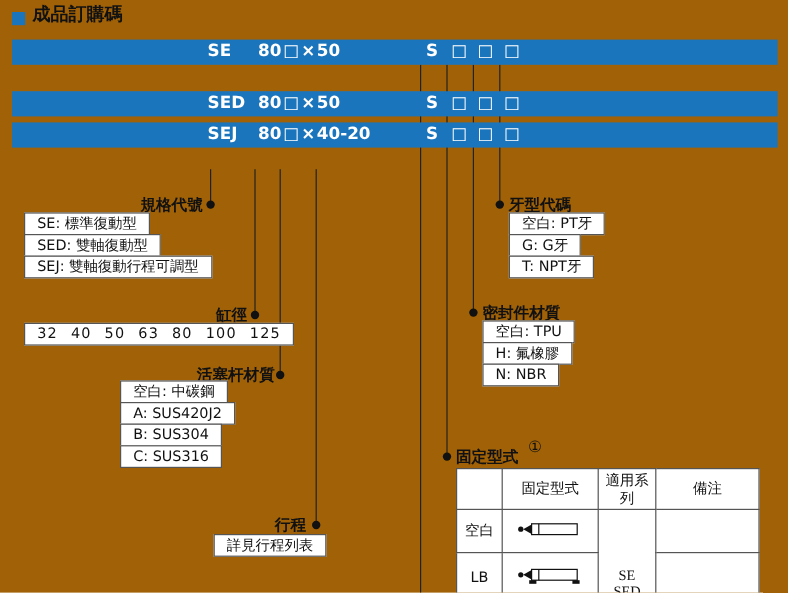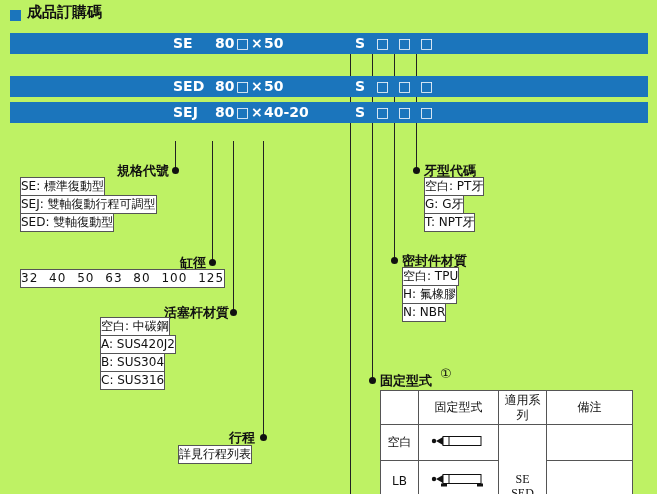--- a/index.html
+++ b/index.html
@@ -1,35 +1,35 @@
 <!DOCTYPE html>
 <html><head>
 <meta charset="utf-8">
 <style>
   html,body{margin:0;padding:0;background:#fff;}
-  .stage{position:relative;width:657px;height:494px;background:#bef264;overflow:hidden;
+  .stage{position:relative;width:657px;height:494px;background:#a16207;overflow:hidden;
          font-family:"DejaVu Sans","Liberation Sans",sans-serif;color:#111;}
   
   .title-sq{position:absolute;left:10px;top:10px;width:11px;height:11px;background:#1b75bc;z-index:3;}
   .page-title{position:absolute;left:27px;top:3px;font-size:15px;font-weight:bold;z-index:3;white-space:nowrap;}
   
   .bar{position:absolute;left:10px;width:638px;height:21px;background:#1b75bc;z-index:2;
        color:#fff;font-weight:bold;font-size:14px;}
   .bar span{position:absolute;top:0;line-height:21px;white-space:nowrap;}
   .p-series{left:163px;} .p-bore{left:205px;} .p-rod{left:226px;} .p-times{left:241px;}
   .p-stroke{left:254px;} .p-s{left:345px;} .p-o1{left:366px;} .p-o2{left:388px;} .p-o3{left:410px;}
   
   .vline{position:absolute;width:1px;background:#222;z-index:1;}
   .dot{position:absolute;width:7px;height:7px;background:#111;border-radius:50%;z-index:3;}
   
   .lbl{position:absolute;font-size:13px;font-weight:bold;z-index:3;white-space:nowrap;}
   .note-sup{position:absolute;font-size:13px;z-index:3;}
   
   .itembox{position:absolute;z-index:3;}
-  .itembox .row{border:1px solid #555;background:#fff;padding:0 0;font-size:12px;line-height:17px;
+  .itembox .row{border:1px solid #555;background:#fff;padding:0 10px;font-size:12px;line-height:17px;
                 width:max-content;margin-top:-1px;white-space:pre;}
   .bore-row{word-spacing:6px;letter-spacing:1px;}
   
   .mtable{position:absolute;left:380px;top:390px;border-collapse:collapse;z-index:3;
           font-size:12px;background:#fff;table-layout:fixed;}
   .mtable th,.mtable td{border:1px solid #555;font-weight:normal;text-align:center;padding:0 2px;overflow:hidden;}
   .mtable th{word-break:break-all;line-height:15px;}
   .h-row{height:34px;} .b-row1{height:36px;font-family:Liberation Serif, serif;} .b-row2{height:40px;}
   .series-cell{vertical-align:bottom;padding-bottom:2px;line-height:14px;}
   .series-cell span{display:block;}
@@ -89,22 +89,22 @@
   <div class="dot" style="left:209px;top:259px"></div>
   <div class="dot" style="left:230px;top:309px"></div>
   <div class="dot" style="left:260px;top:434px"></div>
   <div class="dot" style="left:369px;top:377px"></div>
   <div class="dot" style="left:391px;top:257px"></div>
   <div class="dot" style="left:413px;top:167px"></div>
 
   <div class="lbl" style="right:488px;top:162px">規格代號</div>
   <div class="itembox" style="left:20px;top:178px">
     <div class="row">SE: 標準復動型</div>
+    <div class="row">SED: 雙軸復動型</div>
     <div class="row">SEJ: 雙軸復動行程可調型</div>
-    <div class="row">SED: 雙軸復動型</div>
   </div>
 
   <div class="lbl" style="right:451px;top:254px">缸徑</div>
   <div class="itembox" style="left:20px;top:270px">
     <div class="row bore-row">32 40 50 63 80 100 125</div>
   </div>
 
   <div class="lbl" style="right:428px;top:304px">活塞杆材質</div>
   <div class="itembox" style="left:100px;top:318px">
     <div class="row">空白: 中碳鋼</div>

